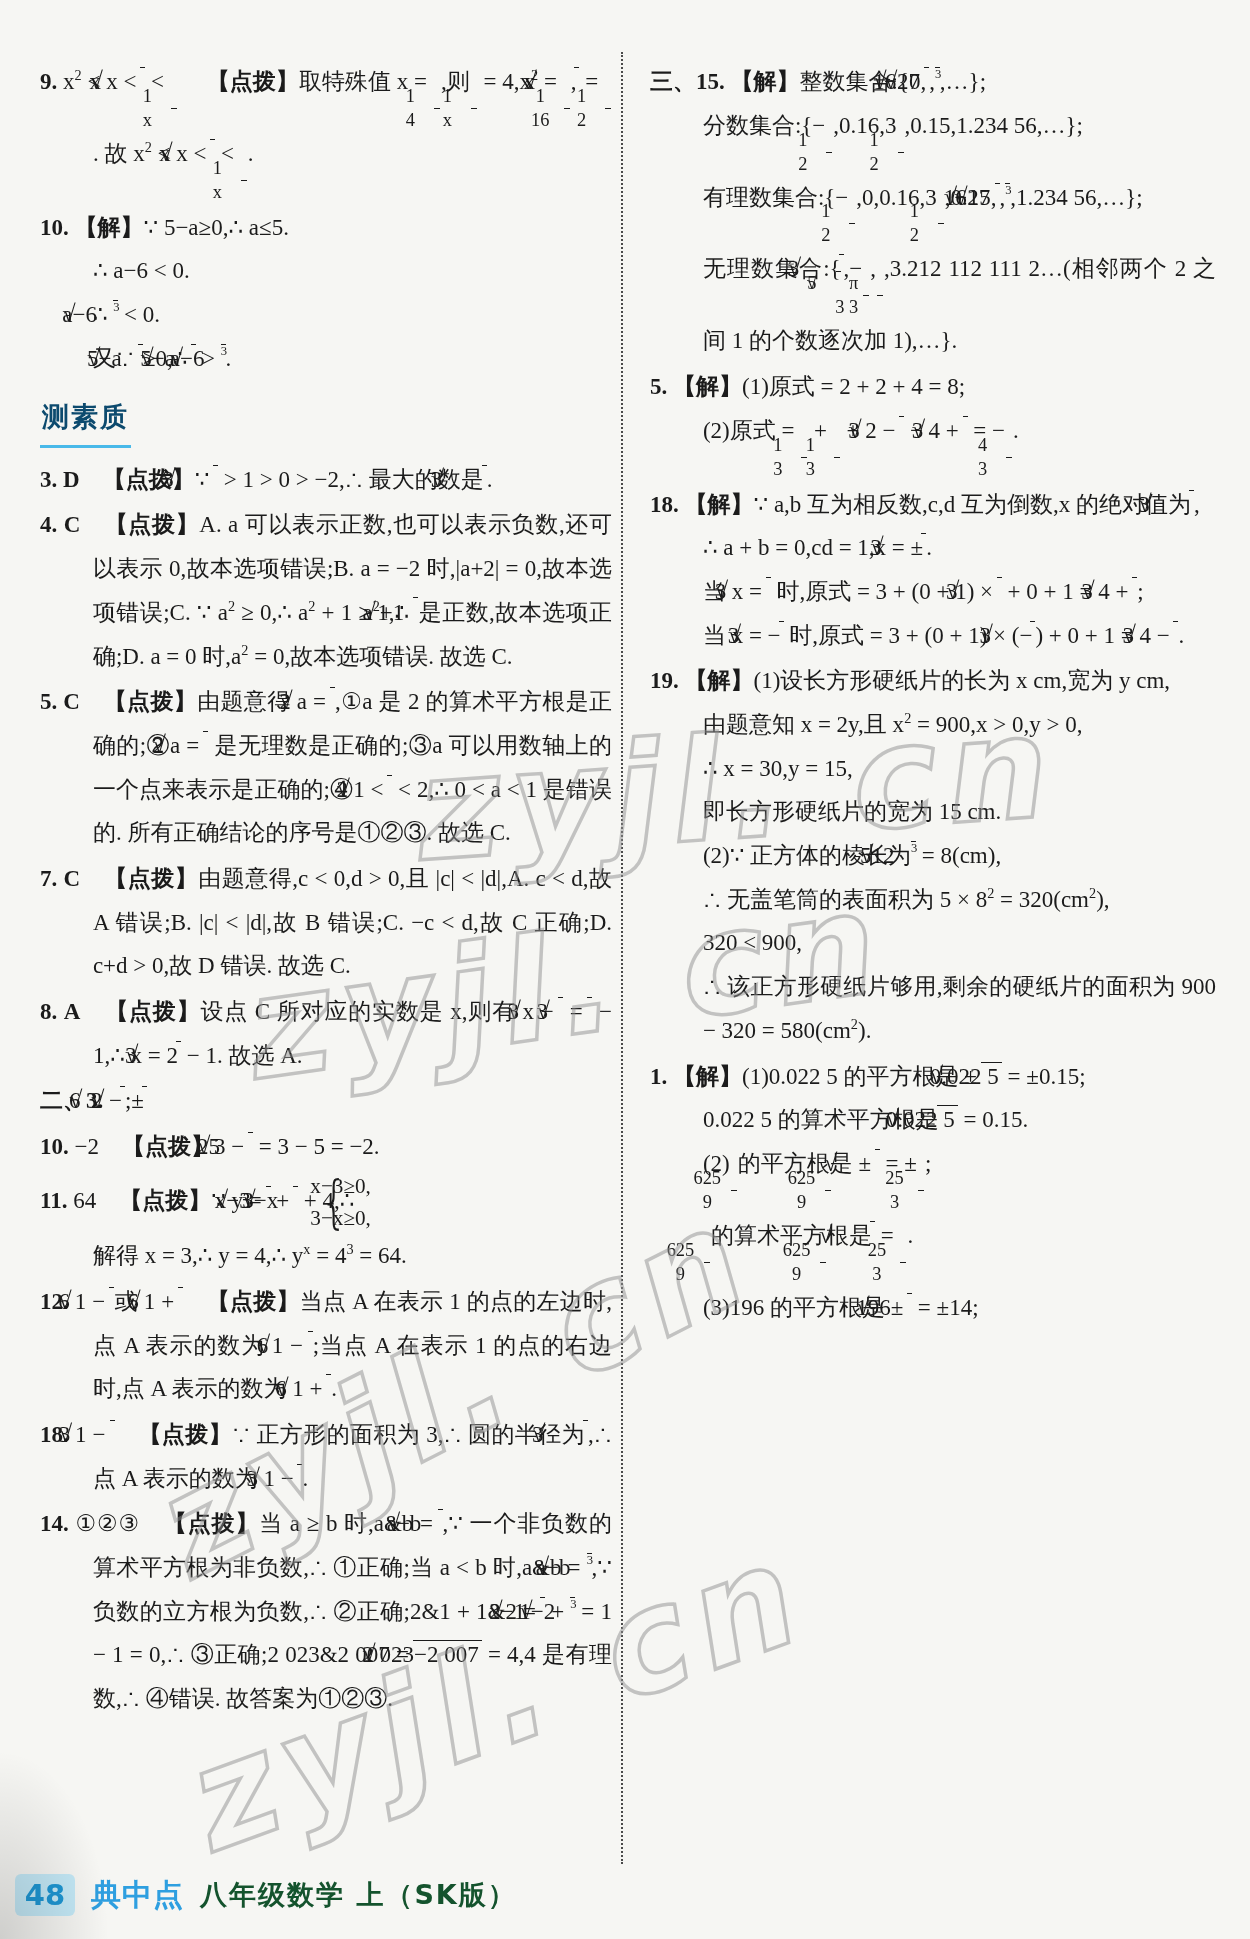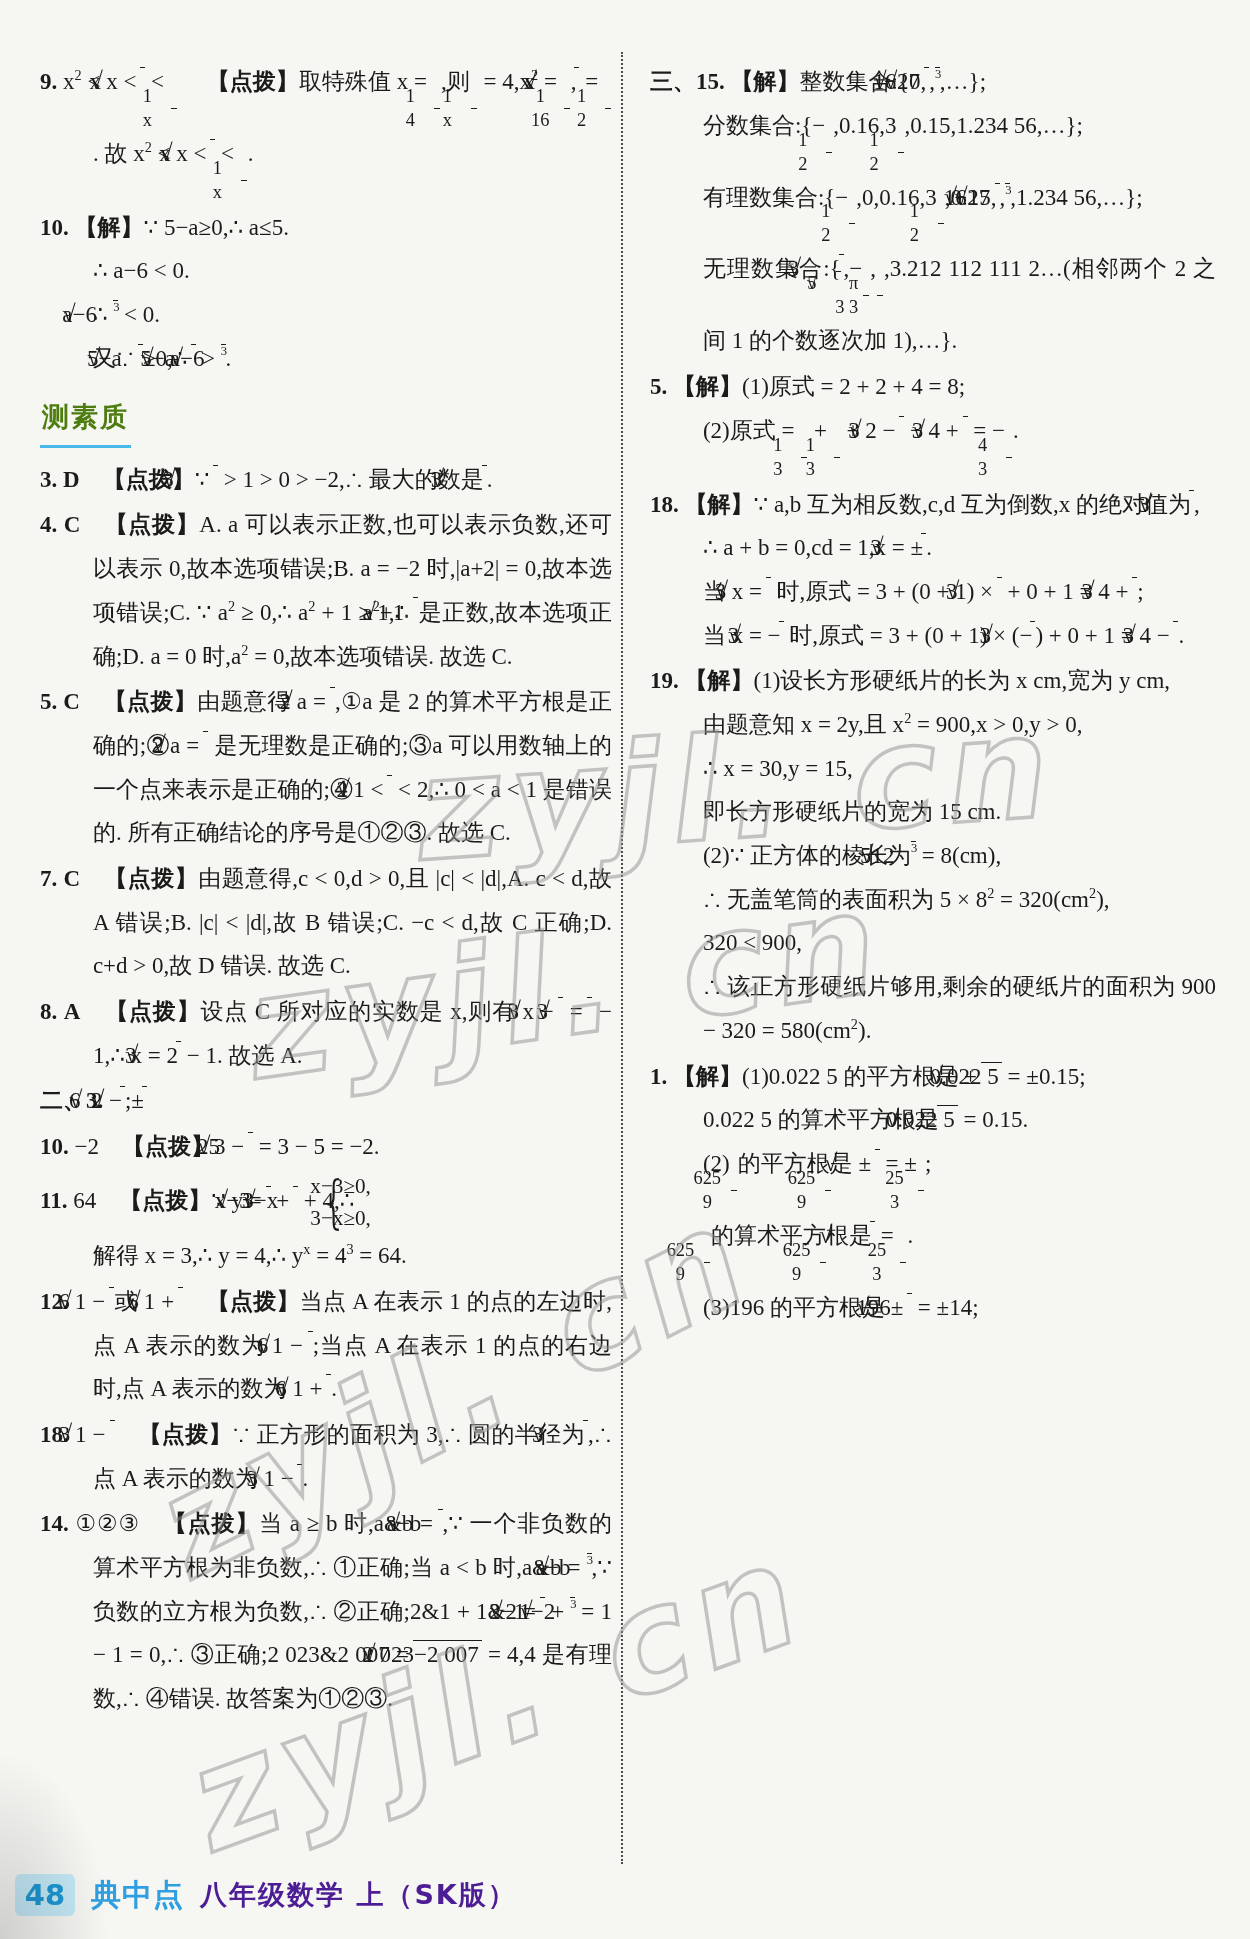--- a/index.html
+++ b/index.html
@@ -34,21 +34,21 @@
   .fn{border-bottom:1.5px solid currentColor;padding:0 3px;}
   .fd{padding:0 3px;}
   
   .cases{display:inline-flex;align-items:center;vertical-align:middle;}
   .cbr{font-family:"DejaVu Sans",sans-serif;font-size:2.5em;font-weight:200;line-height:0.95;margin-right:3px;transform:scaleX(0.75);}
   .cl{display:inline-flex;flex-direction:column;line-height:1.5;font-size:0.92em;}
   
   .hq-wrap{text-align:left;margin:10px 0 10px;}
   .h-quiz{
     display:inline-block;font-family:"DejaVu Sans",sans-serif;
-    color:#4d7c0f;font-size:27px;font-weight:700;letter-spacing:2px;
+    color:#0c4a6e;font-size:27px;font-weight:700;letter-spacing:2px;
     border-bottom:3px solid #49b9e9;padding:0 2px 3px;
   }
   .h-hot{
     font-family:"DejaVu Sans",sans-serif;text-align:center;
     color:#1779cf;font-size:30px;font-weight:800;letter-spacing:2px;
     margin:18px 0 12px;
   }
   
   .wm{
     position:absolute;white-space:nowrap;pointer-events:none;
@@ -69,21 +69,21 @@
   .pagenum{
     display:flex;align-items:center;justify-content:center;
     width:60px;height:42px;background:#c4e9f7;border-radius:6px;
     color:#1e97d4;font-family:"DejaVu Sans",sans-serif;font-weight:700;font-size:29px;
   }
   .brand{
     color:#2e9fe0;font-family:"DejaVu Sans",sans-serif;
     font-weight:800;font-size:30px;letter-spacing:1px;
   }
   .book{
-    color:#4c1d95;font-family:"DejaVu Sans",sans-serif;
+    color:#14532d;font-family:"DejaVu Sans",sans-serif;
     font-weight:600;font-size:27px;letter-spacing:2px;
   }
   .curl{
     position:absolute;left:0;bottom:0;width:110px;height:190px;pointer-events:none;
     background:radial-gradient(ellipse at 0% 100%, rgba(0,0,0,0.16), transparent 70%);
   }
 </style>
 </head>
 <body>
 

